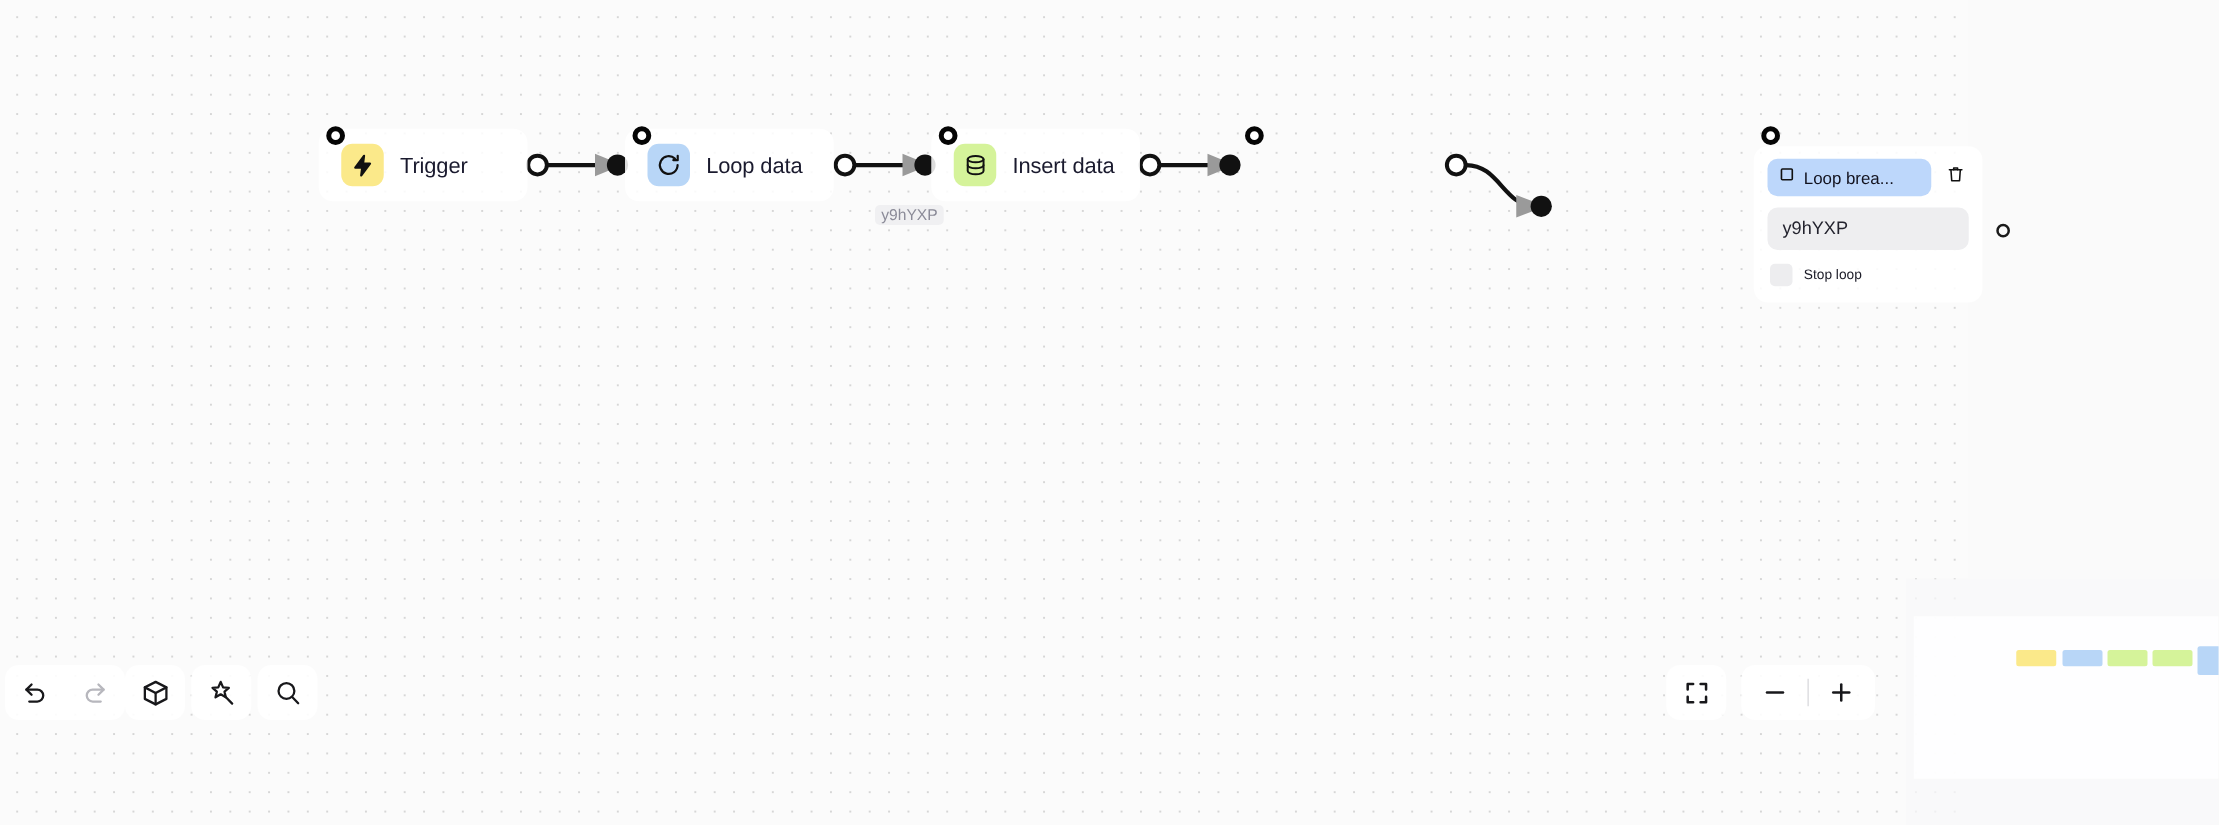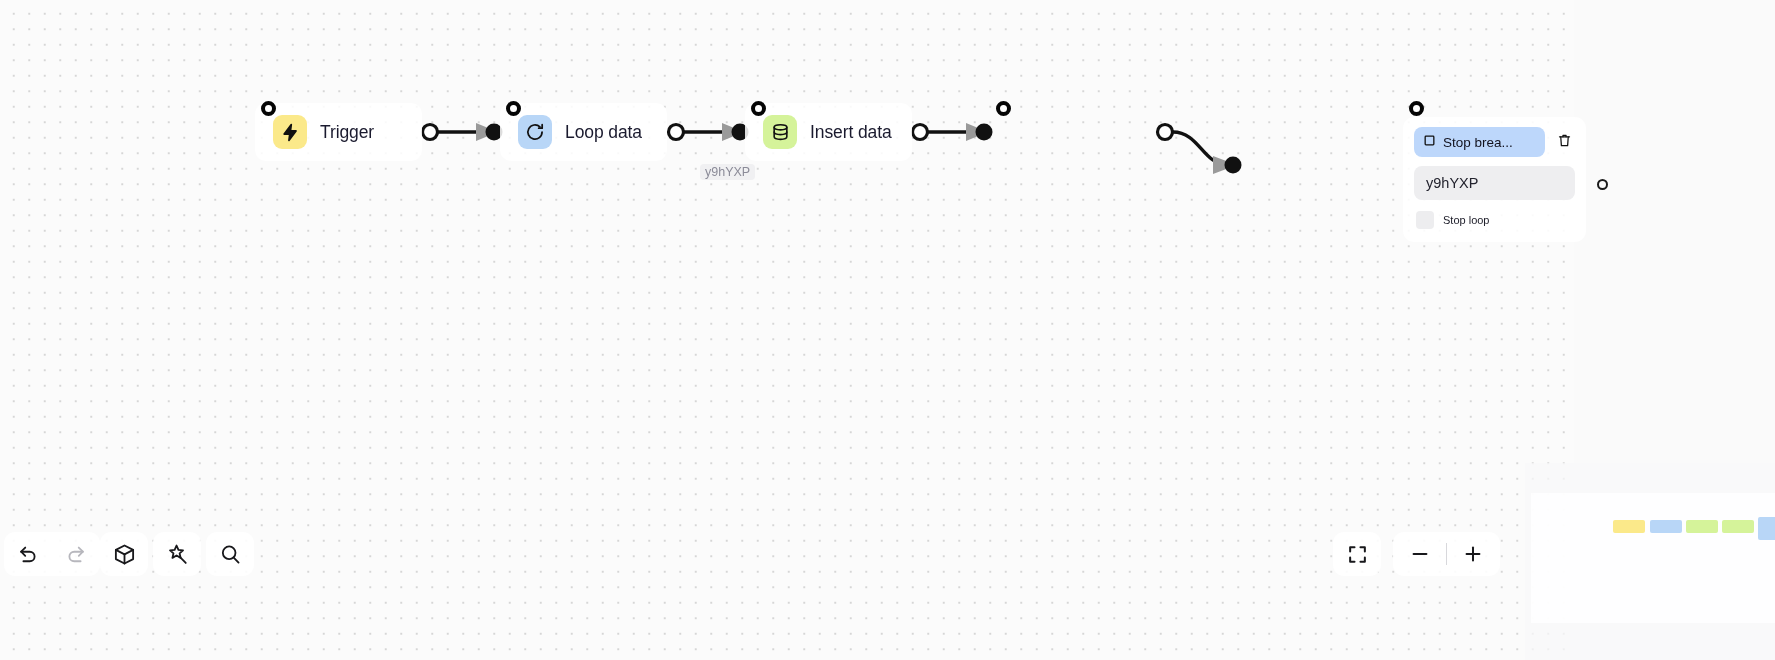--- a/index.html
+++ b/index.html
@@ -297,21 +297,21 @@
   <div class="port-ring" style="left:1409px; top:101px;"></div>
 
   <div id="loop-break-panel">
     <div class="lb-header">
       <div class="lb-title-chip">
         <span>
           <svg width="13" height="13" viewBox="0 0 24 24" fill="none" stroke="#111" stroke-width="2.4">
             <rect x="4" y="4" width="16" height="16" rx="1.5"></rect>
           </svg>
         </span>
-        <span class="lb-title-text">Stop brea...</span>
+        <span class="lb-title-text">Loop brea...</span>
       </div>
       <span class="lb-trash">
         <svg width="15" height="15" viewBox="0 0 24 24" fill="none" stroke="#111" stroke-width="2" stroke-linecap="round" stroke-linejoin="round">
           <path d="M4 6h16"></path>
           <path d="M9.5 6V3.8h5V6"></path>
           <path d="M6 6l1 14.2h10L18 6"></path>
         </svg>
       </span>
     </div>
 

